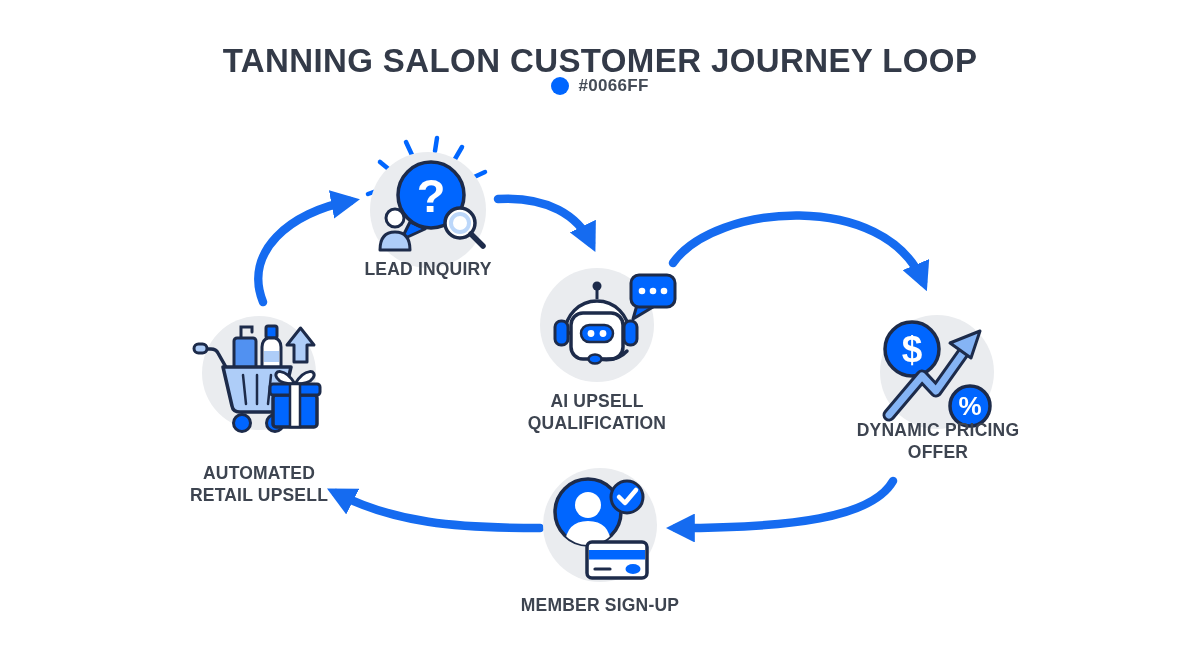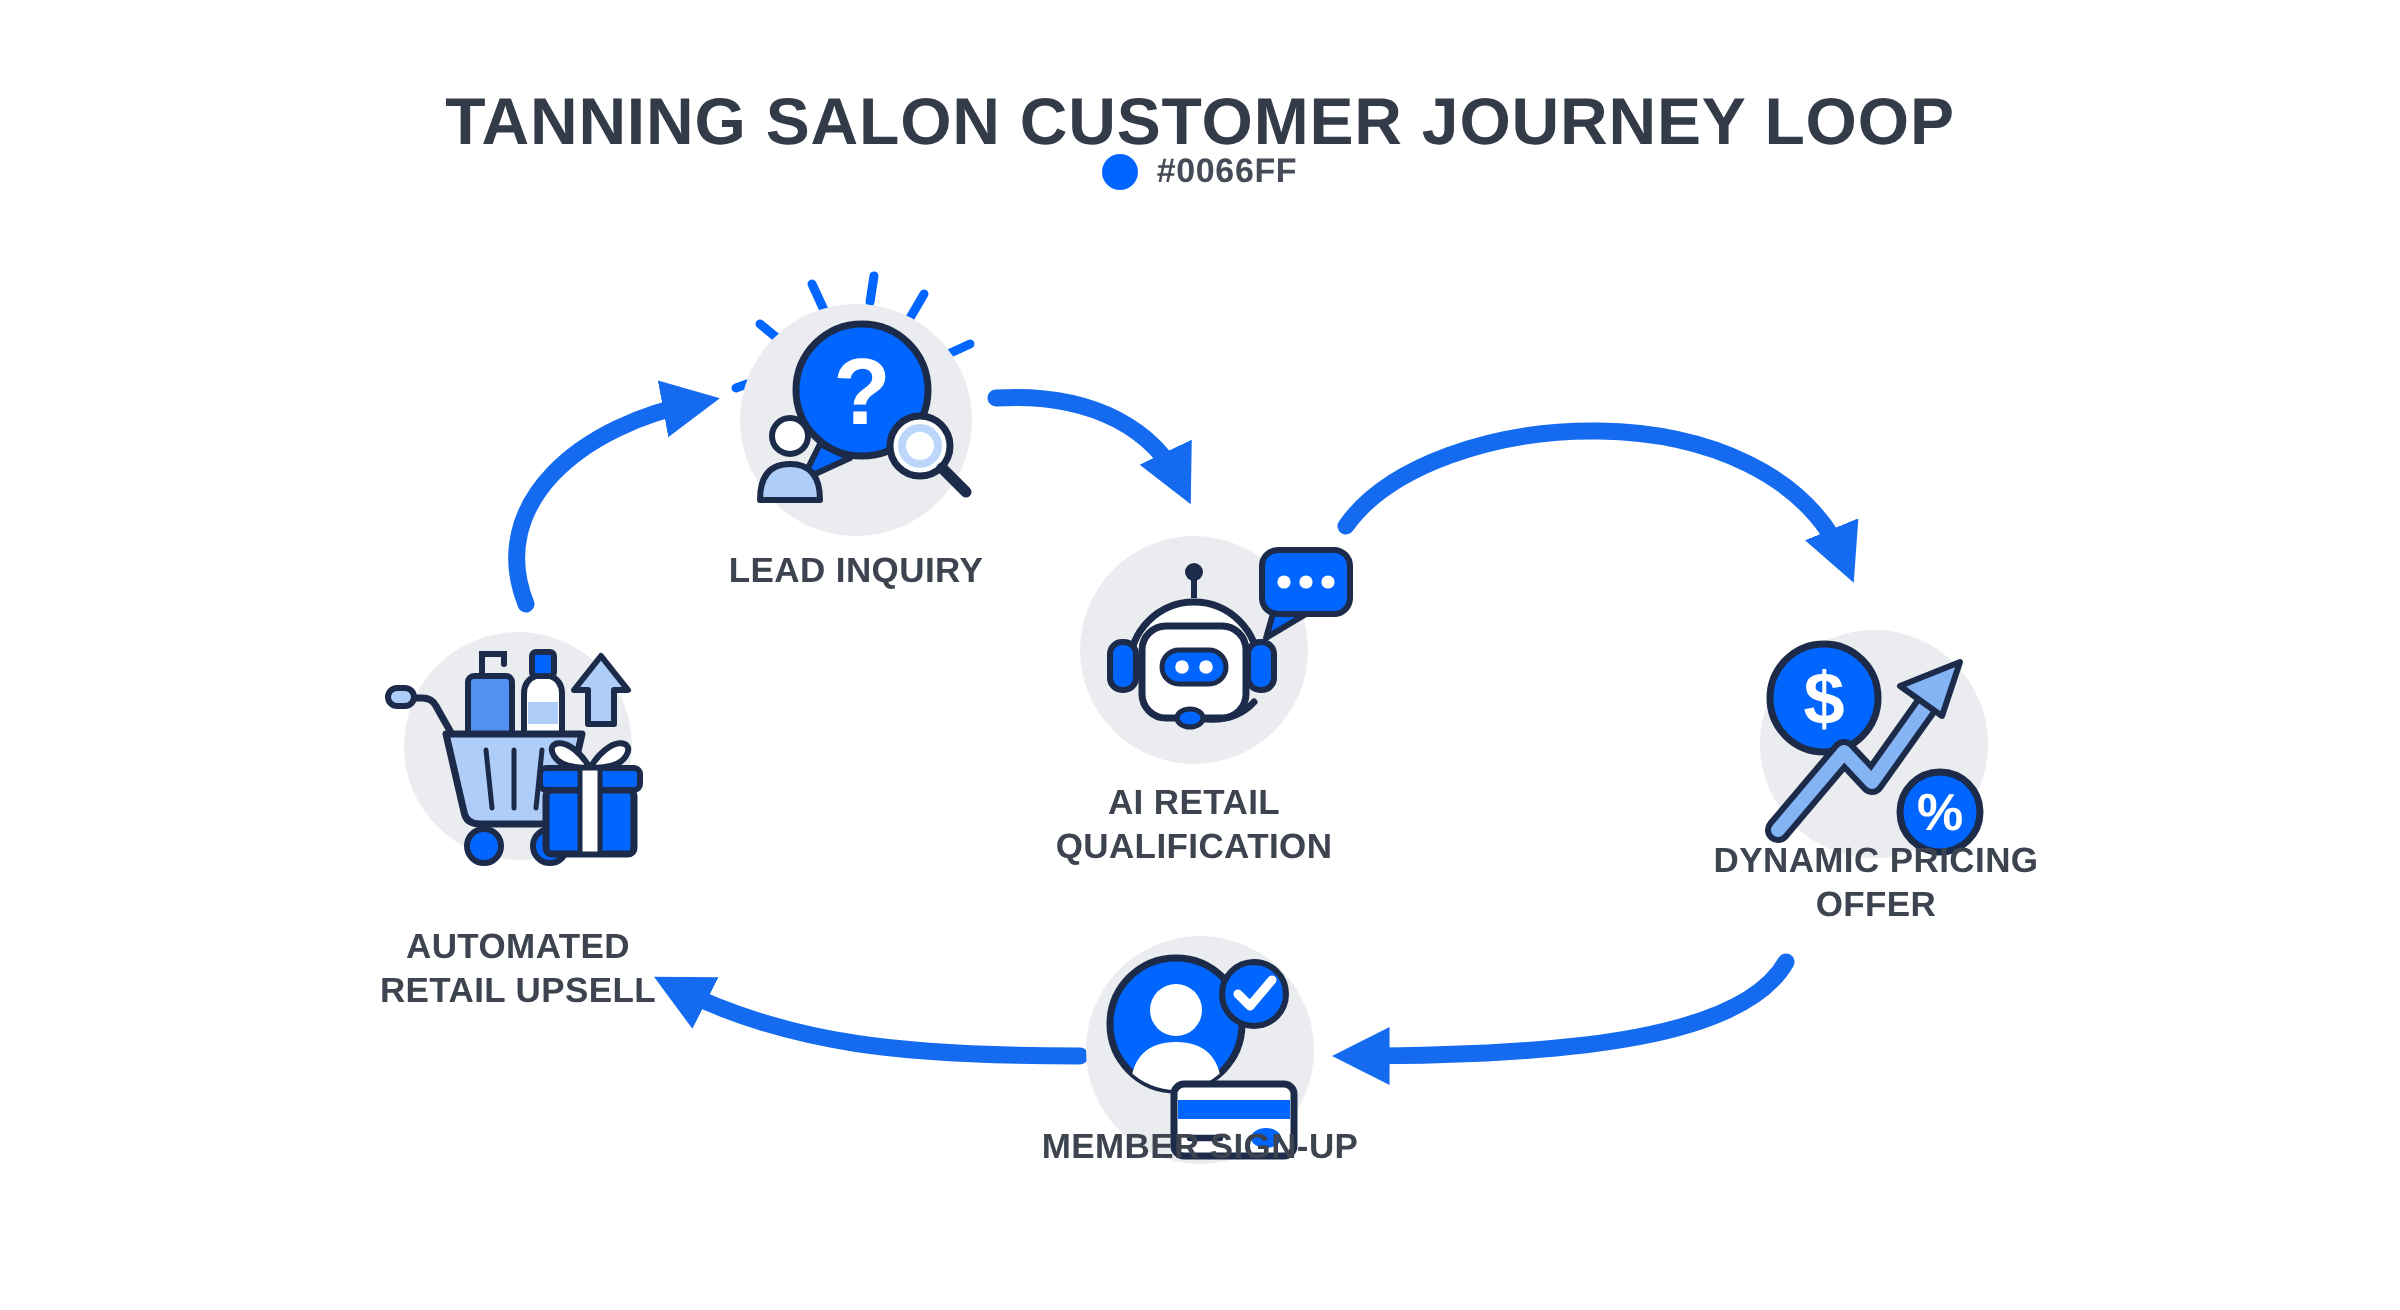--- a/index.html
+++ b/index.html
@@ -89,42 +89,42 @@
     <circle class="f-gray" cx="70" cy="78" r="58"></circle>
     <path class="f-accent s-navy" stroke-width="3" stroke-linejoin="round" d="M52 90 L43 108 L67 97 Z"></path>
     <circle class="f-accent s-navy" stroke-width="3.5" cx="73" cy="63" r="33"></circle>
     <text class="svg-txt" x="73" y="80" font-size="47" text-anchor="middle">?</text>
     <circle class="f-white s-navy" stroke-width="3" cx="37" cy="86" r="9"></circle>
     <path class="f-light s-navy" stroke-width="3" stroke-linejoin="round" d="M 22 118 Q 22 100 37 100 Q 52 100 52 118 Z"></path>
     <circle class="f-white s-navy" stroke-width="3.5" cx="102" cy="91" r="15"></circle>
     <circle class="f-none s-ring" stroke-width="4" cx="102" cy="91" r="9"></circle>
     <line class="s-navy" stroke-width="5.5" stroke-linecap="round" x1="113" y1="102" x2="125" y2="114"></line>
   </svg>
-  <div class="node-label" style="left:428px;top:274px">LEAD INQUIRY</div>
+  <div class="node-label" style="left:428px;top:258px">LEAD INQUIRY</div>
 
   <svg class="icon-svg" style="left:531px;top:255px" width="150" height="140" viewBox="0 0 150 140">
     <circle class="f-gray" cx="66" cy="70" r="57"></circle>
     <line class="s-navy" stroke-width="3" x1="66" y1="44" x2="66" y2="34"></line>
     <circle class="f-navy" cx="66" cy="31" r="4.5"></circle>
     <path class="f-white s-navy" stroke-width="3.5" d="M 34 78 a 32 32 0 0 1 64 0 Z"></path>
     <rect class="f-white s-navy" stroke-width="3.5" x="40" y="58" width="52" height="46" rx="12"></rect>
     <rect class="f-accent s-navy" stroke-width="3" x="24" y="66" width="13" height="24" rx="6"></rect>
     <rect class="f-accent s-navy" stroke-width="3" x="93" y="66" width="13" height="24" rx="6"></rect>
     <rect class="f-accent s-navy" stroke-width="2.5" x="50" y="70" width="32" height="17" rx="8.5"></rect>
     <circle class="f-white" cx="60" cy="78.5" r="3.4"></circle>
     <circle class="f-white" cx="72" cy="78.5" r="3.4"></circle>
     <path class="f-none s-navy" stroke-width="3.5" stroke-linecap="round" d="M 96 96 Q 86 107 68 104"></path>
     <ellipse class="f-accent s-navy" stroke-width="2.5" cx="64" cy="104" rx="6.5" ry="4.5"></ellipse>
     <path class="f-accent s-navy" stroke-width="3" stroke-linejoin="round" d="M 106 50 L 102 64 L 122 52 Z"></path>
     <rect class="f-accent s-navy" stroke-width="3" x="100" y="20" width="44" height="32" rx="8"></rect>
     <circle class="f-white" cx="111" cy="36" r="3.3"></circle>
     <circle class="f-white" cx="122" cy="36" r="3.3"></circle>
     <circle class="f-white" cx="133" cy="36" r="3.3"></circle>
   </svg>
-  <div class="node-label wrap" style="left:597px;top:390px">AI RETAIL QUALIFICATION</div>
+  <div class="node-label wrap" style="left:597px;top:390px">AI UPSELL QUALIFICATION</div>
 
   <svg class="icon-svg" style="left:867px;top:302px" width="140" height="140" viewBox="0 0 140 140">
     <circle class="f-gray" cx="70" cy="70" r="57"></circle>
     <circle class="f-accent s-navy" stroke-width="3.5" cx="45" cy="47" r="27"></circle>
     <text class="svg-txt" x="45" y="60" font-size="37" text-anchor="middle">$</text>
     <path class="f-none s-navy" stroke-width="13" stroke-linecap="round" stroke-linejoin="round" d="M 22 113 L 55 74 L 69 89 L 96 51"></path>
     <path class="f-none s-zig" stroke-width="7" stroke-linecap="round" stroke-linejoin="round" d="M 22 113 L 55 74 L 69 89 L 96 51"></path>
     <polygon class="f-zig s-navy" stroke-width="3" stroke-linejoin="round" points="113,29 104,56 83,41"></polygon>
     <circle class="f-accent s-navy" stroke-width="3.5" cx="103" cy="104" r="20"></circle>
     <text class="svg-txt" x="103" y="113" font-size="26" text-anchor="middle">%</text>
@@ -143,21 +143,21 @@
       <circle class="f-white" cx="58" cy="50" r="13"></circle>
       <path class="f-white" d="M 35 92 Q 35 66 58 66 Q 81 66 81 92 Z"></path>
     </g>
     <circle class="f-accent s-navy" stroke-width="3" cx="97" cy="42" r="16"></circle>
     <polyline class="f-none s-white" stroke-width="4.5" stroke-linecap="round" stroke-linejoin="round" points="89,42 95,48 106,35"></polyline>
     <rect class="f-white s-navy" stroke-width="3.5" x="57" y="87" width="60" height="36" rx="5"></rect>
     <rect class="f-accent" x="59" y="95" width="56" height="9.5"></rect>
     <line class="s-navy" stroke-width="3.2" stroke-linecap="round" x1="65" y1="114" x2="80" y2="114"></line>
     <ellipse class="f-accent" cx="103" cy="114" rx="7.5" ry="5"></ellipse>
   </svg>
-  <div class="node-label" style="left:600px;top:562px">MEMBER SIGN-UP</div>
+  <div class="node-label" style="left:600px;top:594px">MEMBER SIGN-UP</div>
 
   <svg class="icon-svg" style="left:189px;top:303px" width="140" height="140" viewBox="0 0 140 140">
     <circle class="f-gray" cx="70" cy="70" r="57"></circle>
     <path class="f-light s-navy" stroke-width="3" stroke-linejoin="round" d="M 105 59 L 105 42 L 98 42 L 111.5 25 L 125 42 L 118 42 L 118 59 Z"></path>
     <path class="f-none s-navy" stroke-width="3.5" stroke-linecap="round" d="M 38 66 L 29 50 Q 27 46 22 46 L 16 46"></path>
     <rect class="f-light s-navy" stroke-width="3" x="5" y="41" width="13" height="9" rx="4.5"></rect>
     <path class="f-none s-navy" stroke-width="3" stroke-linecap="round" d="M 52 35 L 52 24 L 63 24 L 63 29"></path>
     <rect class="f-mid s-navy" stroke-width="3" x="45" y="35" width="22" height="32" rx="3"></rect>
     <rect class="f-accent s-navy" stroke-width="3" x="77" y="23" width="11" height="12" rx="2"></rect>
     <path class="f-white s-navy" stroke-width="3" stroke-linejoin="round" d="M 73 66 L 73 44 Q 73 37 79 35 L 86 35 Q 92 37 92 44 L 92 66 Z"></path>

